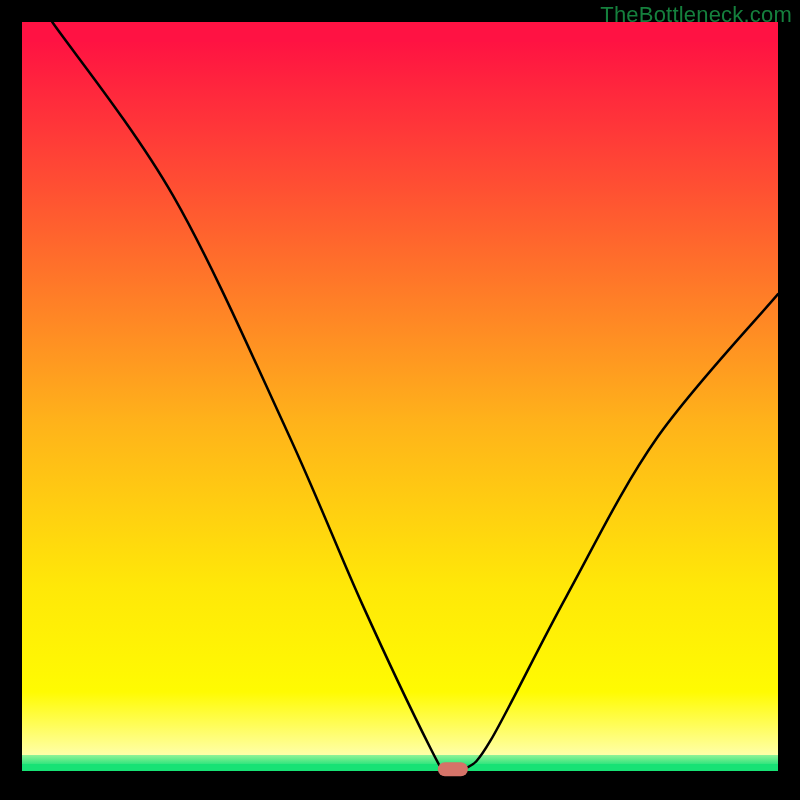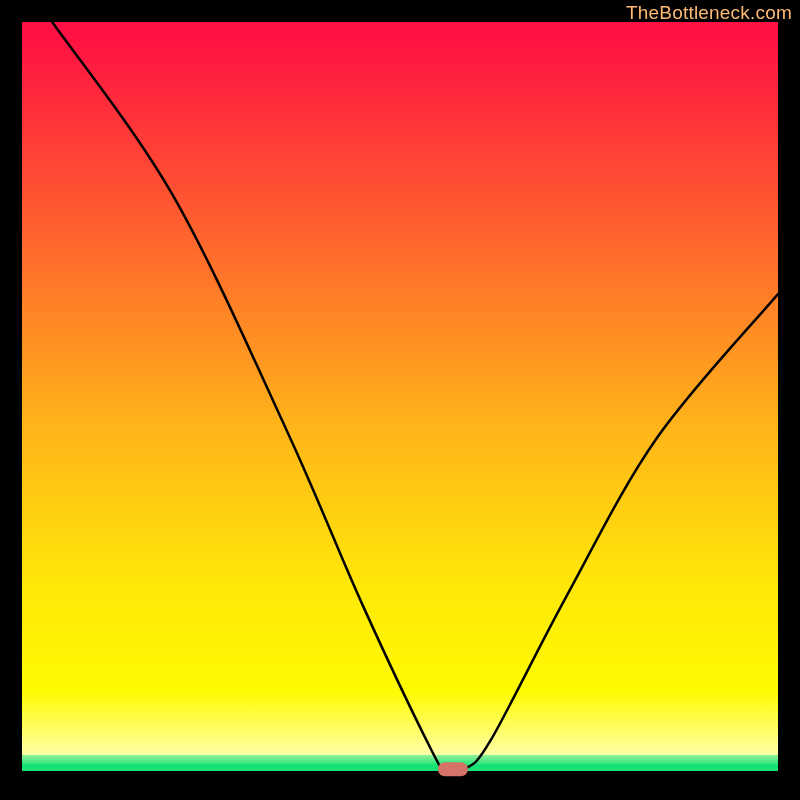--- a/index.html
+++ b/index.html
@@ -27,22 +27,22 @@
   .band {
     position: absolute;
     left: 0;
     width: 100%;
   }
   .watermark {
     position: absolute;
     top: 2px;
     right: 8px;
     font-family: Arial, Helvetica, sans-serif;
-    font-size: 19px;
-    color: #fdba74;
+    font-size: 22px;
+    color: #15803d;
     letter-spacing: 0.2px;
     pointer-events: none;
   }
   svg.curve {
     position: absolute;
     left: 0;
     top: 0;
     width: 100%;
     height: 100%;
     pointer-events: none;

